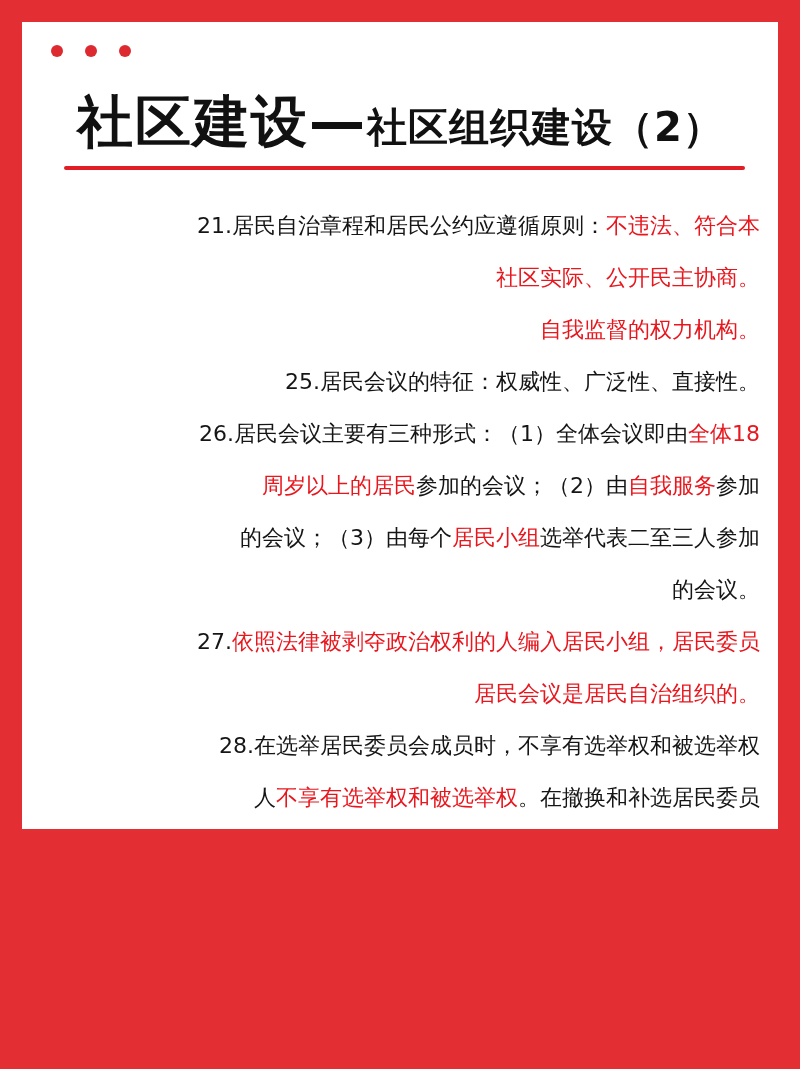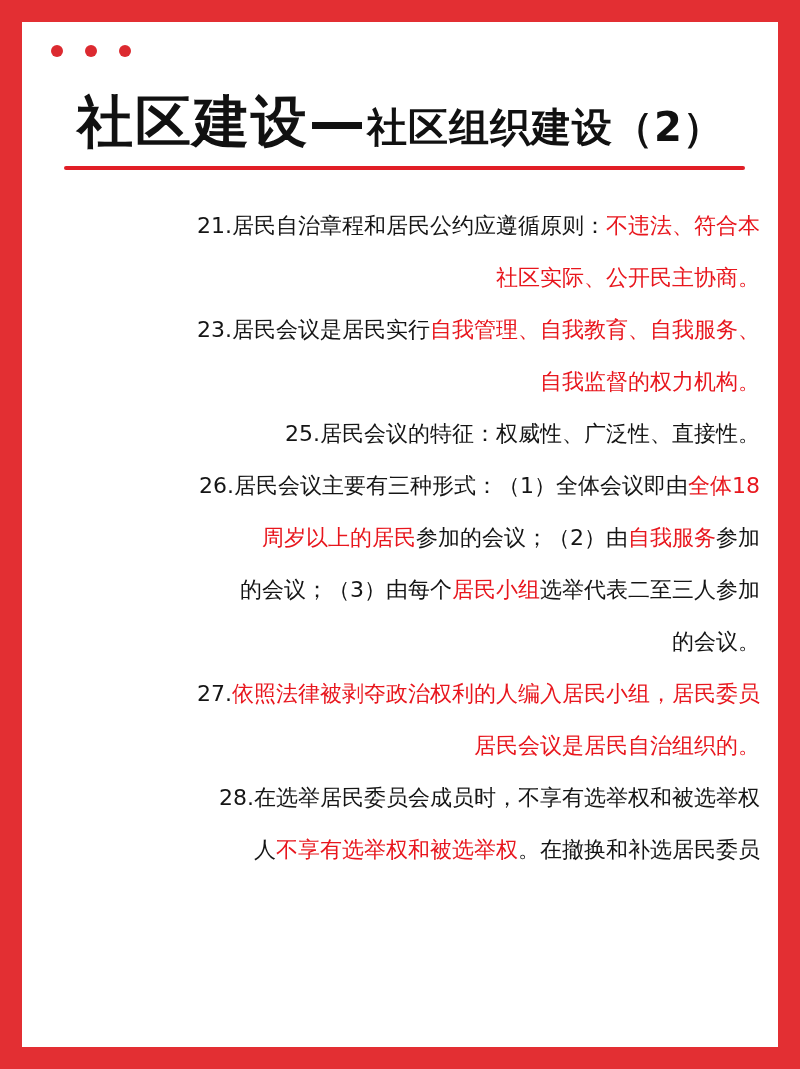--- a/index.html
+++ b/index.html
@@ -4,21 +4,21 @@
 <style>
   html, body { margin: 0; padding: 0; }
   body {
     width: 800px; height: 1069px; overflow: hidden;
     background: #e32f33;
     font-family: "DejaVu Sans", "Liberation Sans", sans-serif;
     position: relative;
   }
   .page {
     position: absolute; left: 22px; top: 22px;
-    width: 756px; height: 1025px;
+    width: 756px; height: 807px;
     background: #ffffff;
   }
   .dots { position: absolute; left: 29px; top: 23px; display: flex; gap: 22px; }
   .dot { width: 12px; height: 12px; border-radius: 50%; background: #dc2a30; }
   .title {
     position: absolute; left: 55px; top: 72px;
     white-space: nowrap; color: #111; font-weight: bold;
     line-height: 1;
   }
   .title .main { font-size: 56px; letter-spacing: 2px; }
@@ -48,21 +48,20 @@
   </div>
 
   <div class="title">
     <span class="main">社区建设—</span><span class="sub">社区组织建设（2）</span>
   </div>
   <div class="underline"></div>
 
   <div class="items" id="items">
       <div class="line"><span class="num">21.</span><span>居民自治章程和居民公约应遵循原则：</span><span class="red">不违法、符合本</span></div>
       <div class="line cont"><span class="red">社区实际、公开民主协商。</span></div>
-      <div class="line"><span class="num">23.</span><span>居民会议是居民实行</span><span class="red">自我管理、自我教育、自我服务、</span></div>
       <div class="line cont"><span class="red">自我监督的权力机构。</span></div>
       <div class="line"><span class="num">25.</span><span>居民会议的特征：权威性、广泛性、直接性。</span></div>
       <div class="line"><span class="num">26.</span><span>居民会议主要有三种形式：（1）全体会议即由</span><span class="red">全体18</span></div>
       <div class="line cont"><span class="red">周岁以上的居民</span><span>参加的会议；（2）由</span><span class="red">自我服务</span><span>参加</span></div>
       <div class="line cont"><span>的会议；（3）由每个</span><span class="red">居民小组</span><span>选举代表二至三人参加</span></div>
       <div class="line cont"><span>的会议。</span></div>
       <div class="line"><span class="num">27.</span><span class="red">依照法律被剥夺政治权利的人编入居民小组，居民委员</span></div>
       <div class="line cont"><span class="red">居民会议是居民自治组织的。</span></div>
       <div class="line"><span class="num">28.</span><span>在选举居民委员会成员时，不享有选举权和被选举权</span></div>
       <div class="line cont"><span>人</span><span class="red">不享有选举权和被选举权</span><span>。在撤换和补选居民委员</span></div>

